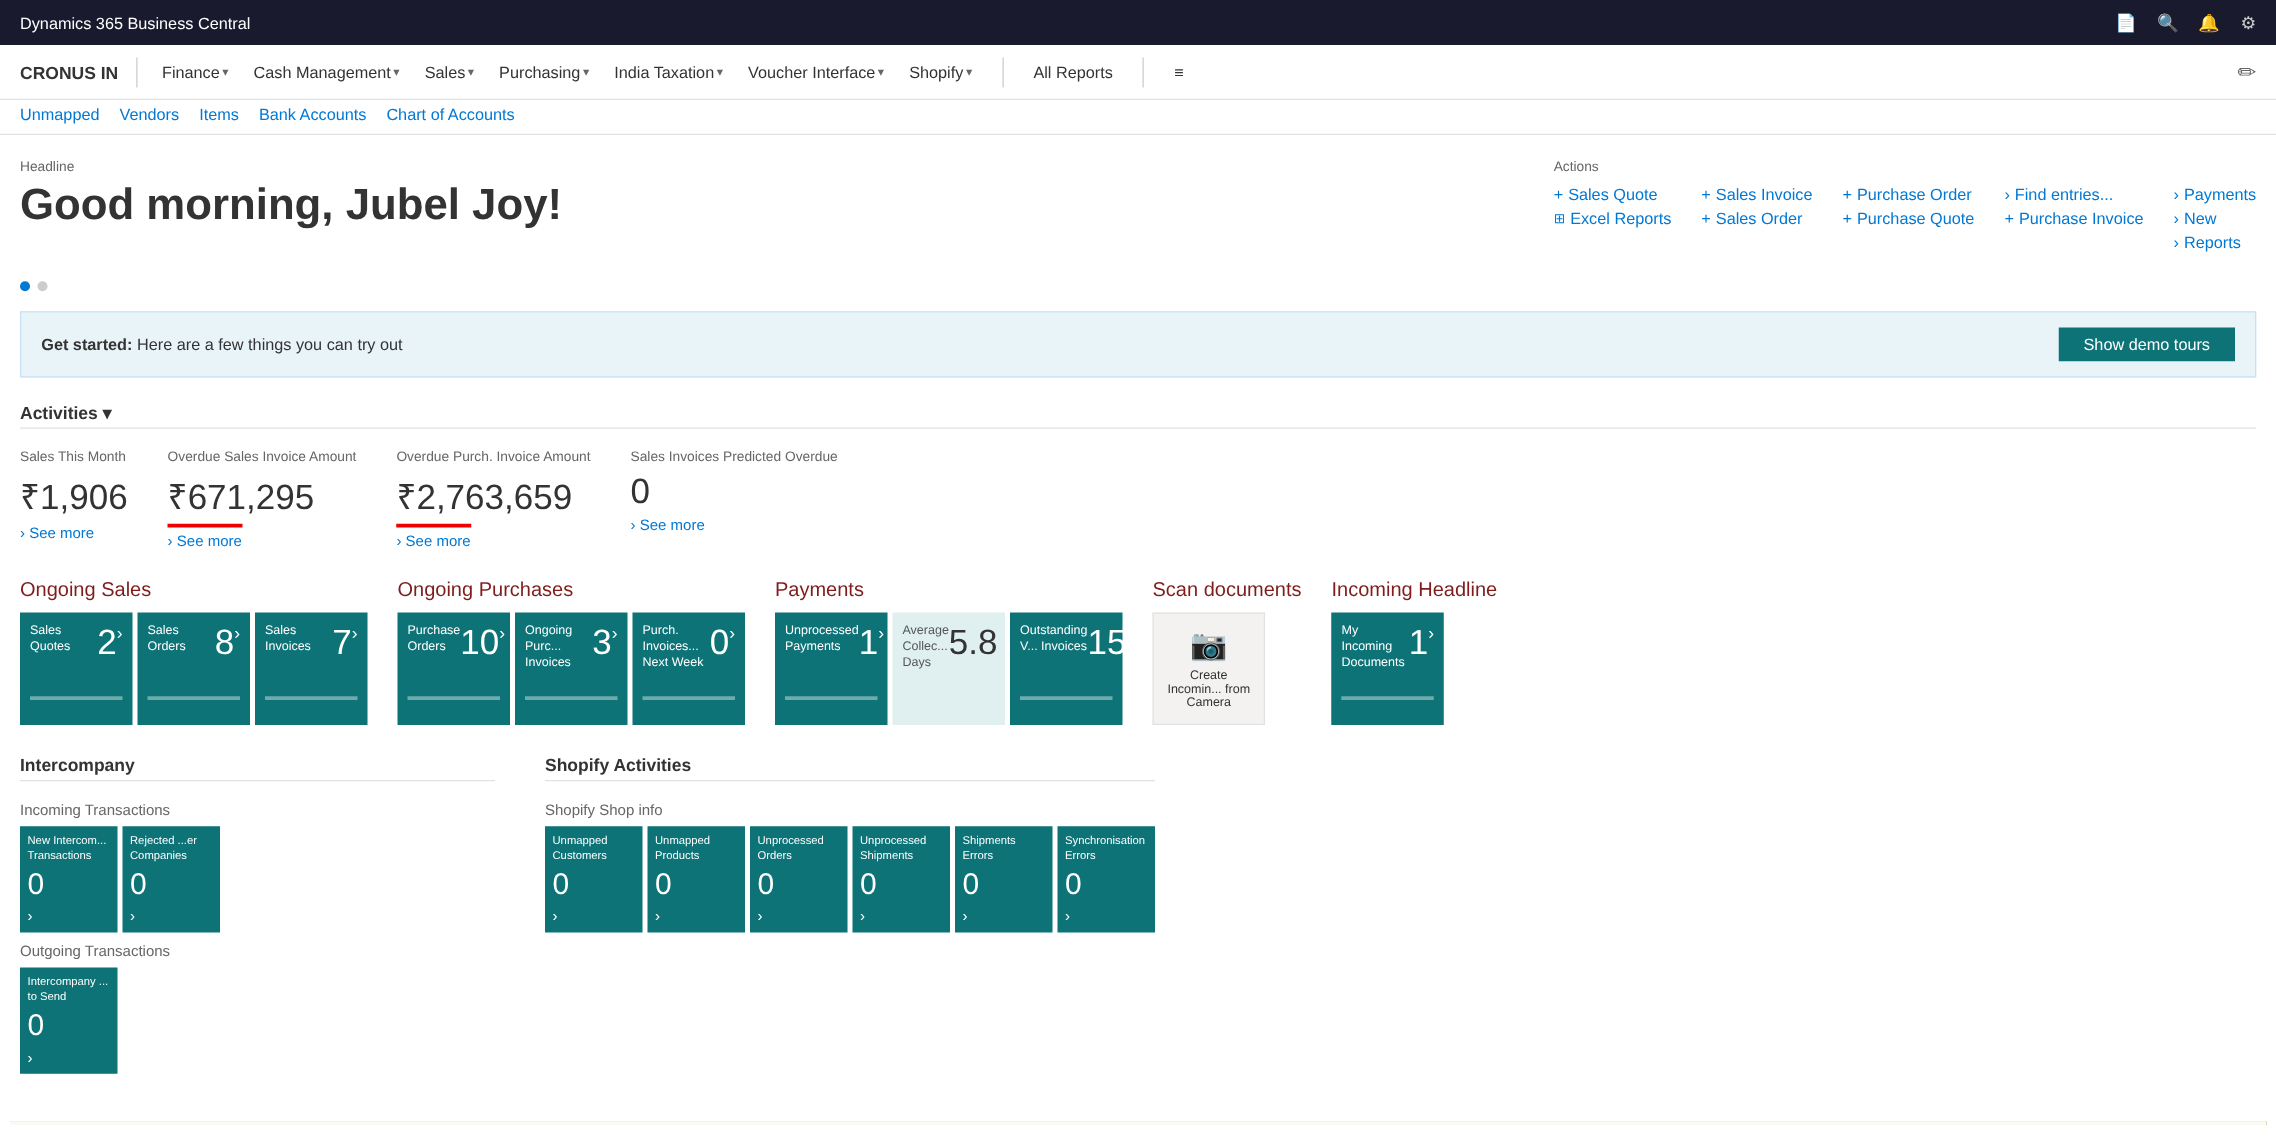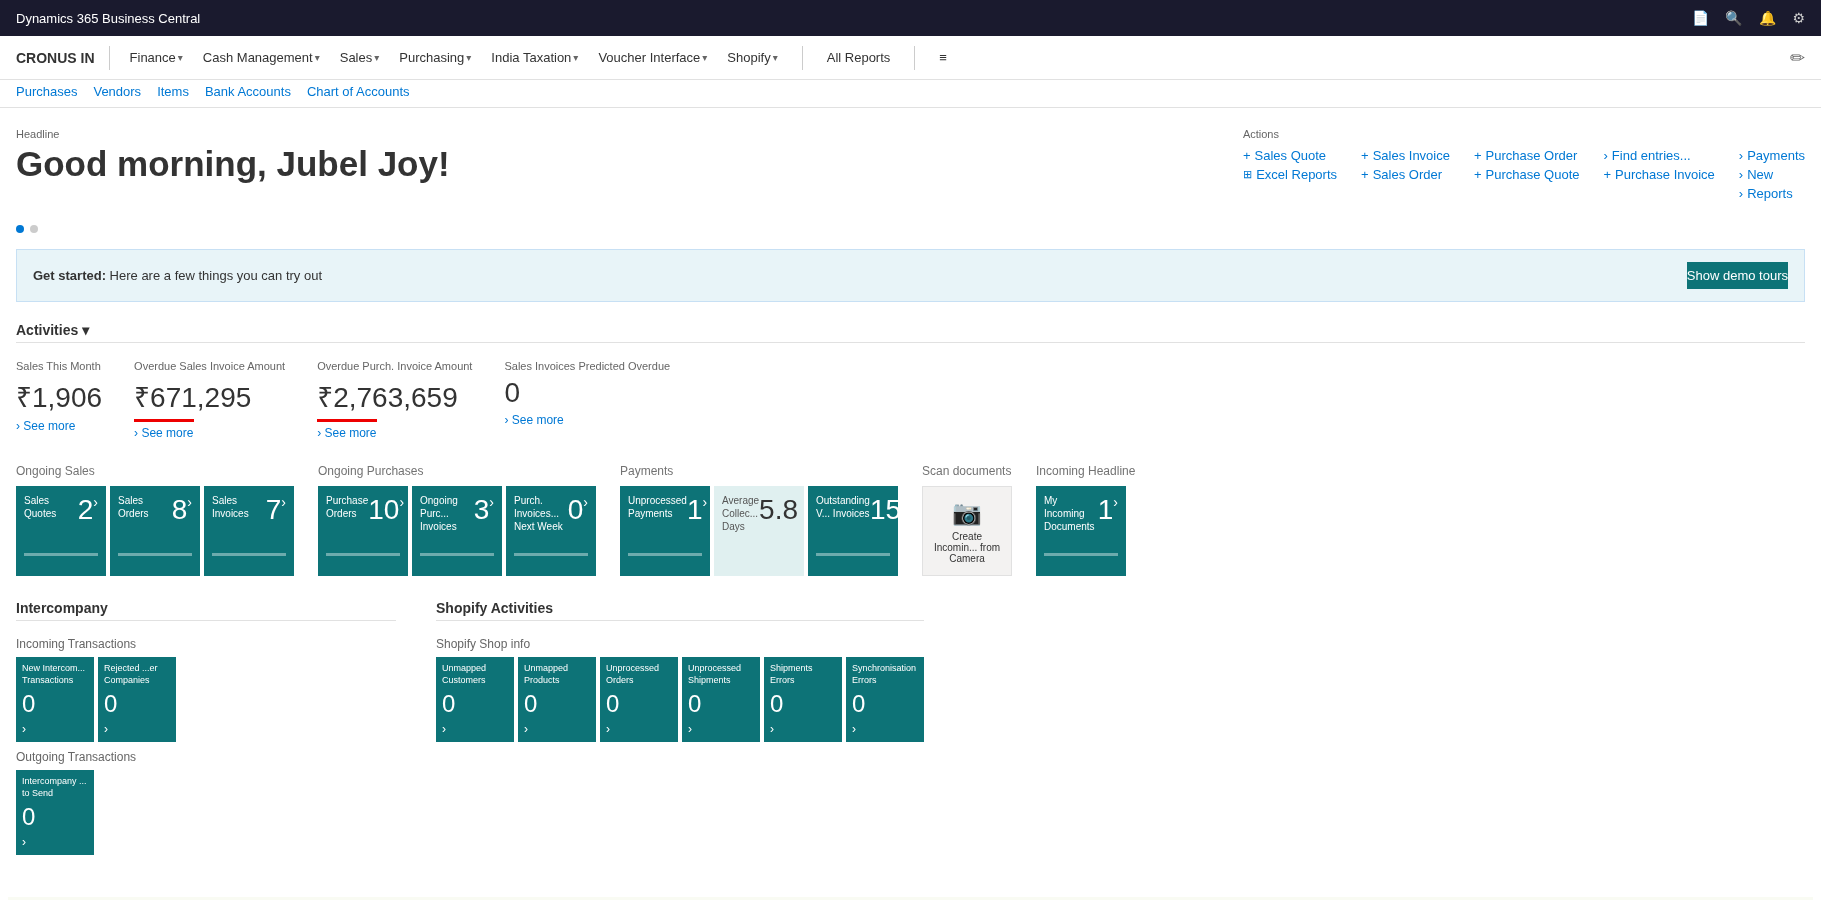--- a/index.html
+++ b/index.html
@@ -83,21 +83,21 @@
       align-items: center;
       justify-content: space-between;
       margin-bottom: 20px;
     }
     .get-started-text { font-size: 13px; color: #333; }
     .get-started-text strong { font-weight: 600; }
     .show-demo-btn {
       background: #0d7377;
       color: #fff;
       border: none;
-      padding: 6px 0;
+      padding: 6px 20px;
       cursor: pointer;
       font-size: 13px;
       white-space: nowrap;
     }
 
     
     .section-title {
       font-size: 14px;
       font-weight: 600;
       color: #333;
@@ -112,21 +112,21 @@
     .activity-cards { display: flex; gap: 32px; margin-bottom: 24px; }
     .activity-card { }
     .activity-card-label { font-size: 11px; color: #666; margin-bottom: 4px; line-height: 1.3; }
     .activity-card-value { font-size: 28px; color: #333; font-weight: 300; }
     .activity-card-underline { height: 3px; background: #e00; width: 60px; margin: 4px 0; }
     .see-more { color: #0078d4; font-size: 12px; cursor: pointer; display: flex; align-items: center; gap: 2px; margin-top: 4px; }
 
     
     .tile-groups { display: flex; gap: 24px; margin-bottom: 24px; flex-wrap: wrap; }
     .tile-group { }
-    .tile-group-label { font-size: 12px; color: #737373; margin-bottom: 8px; font-weight: 400; }
+    .tile-group-label { font-size: 16px; color: #7f1d1d; margin-bottom: 8px; font-weight: 400; }
     .tile-row { display: flex; gap: 4px; }
 
     .tile {
       background: #0d7377;
       color: #fff;
       width: 90px;
       height: 90px;
       padding: 8px;
       display: flex;
       flex-direction: row;
@@ -225,21 +225,21 @@
     <span class="nav-item">Shopify <span class="arrow">▾</span></span>
     <div class="nav-divider"></div>
     <span class="nav-all-reports">All Reports</span>
     <div class="nav-divider"></div>
     <span class="nav-more">≡</span>
   </div>
   <span style="cursor:pointer;color:#666;font-size:18px;">✏</span>
 </div>
 
 <div class="quick-links">
-  <a class="quick-link">Purchases</a>
+  <a class="quick-link">Unmapped</a>
   <a class="quick-link">Vendors</a>
   <a class="quick-link">Items</a>
   <a class="quick-link">Bank Accounts</a>
   <a class="quick-link">Chart of Accounts</a>
 </div>
 
 <div class="page-content">
 
   <div class="headline-section">
     <div>

